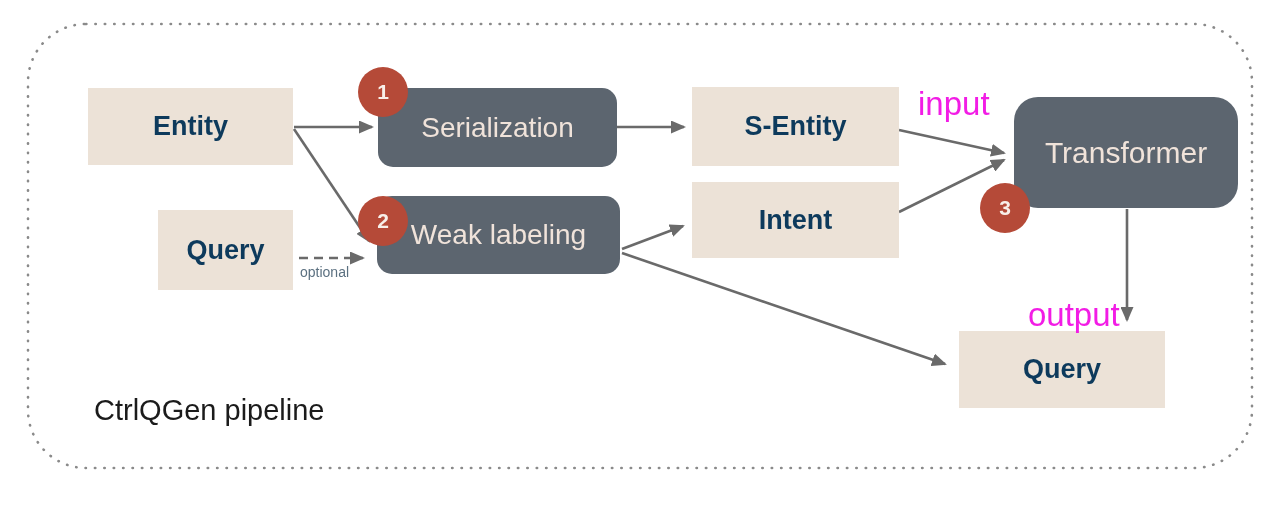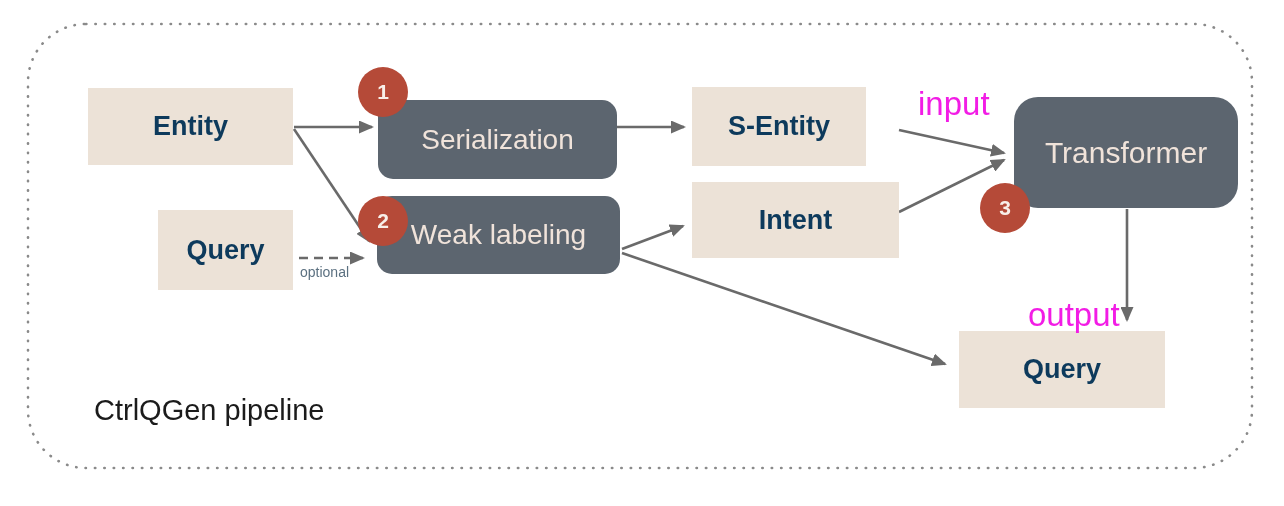--- a/index.html
+++ b/index.html
@@ -38,23 +38,23 @@
   }
   .process-box{
     background:var(--process-box-bg,#5c656f);
     color:var(--process-box-text,#f0e3da);
     font-weight:400;
     font-size:28px;
     border-radius:15px;
   }
   .node-entity{left:88px;top:88px;width:205px;height:77px;align-items:center;}
   .node-query-input{left:158px;top:210px;width:135px;height:80px;}
-  .node-serialization{left:378px;top:88px;width:239px;height:79px;margin-top:12px;}
+  .node-serialization{left:378px;top:88px;width:239px;height:79px;}
   .node-weak-labeling{left:377px;top:196px;width:243px;height:78px;}
-  .node-s-entity{left:692px;top:87px;width:174px;height:79px;}
+  .node-s-entity{left:692px;top:87px;width:207px;height:79px;}
   .node-intent{left:692px;top:182px;width:207px;height:76px;}
   .node-transformer{left:1014px;top:97px;width:224px;height:111px;border-radius:24px;font-size:30px;}
   .node-query-output{left:959px;top:331px;width:206px;height:77px;}
   .badge{
     position:absolute;width:50px;height:50px;border-radius:50%;
     background:var(--badge-bg,#b54a38);
     color:var(--badge-text,#f8efe9);
     display:flex;align-items:center;justify-content:center;
     font-size:21px;font-weight:700;
   }

